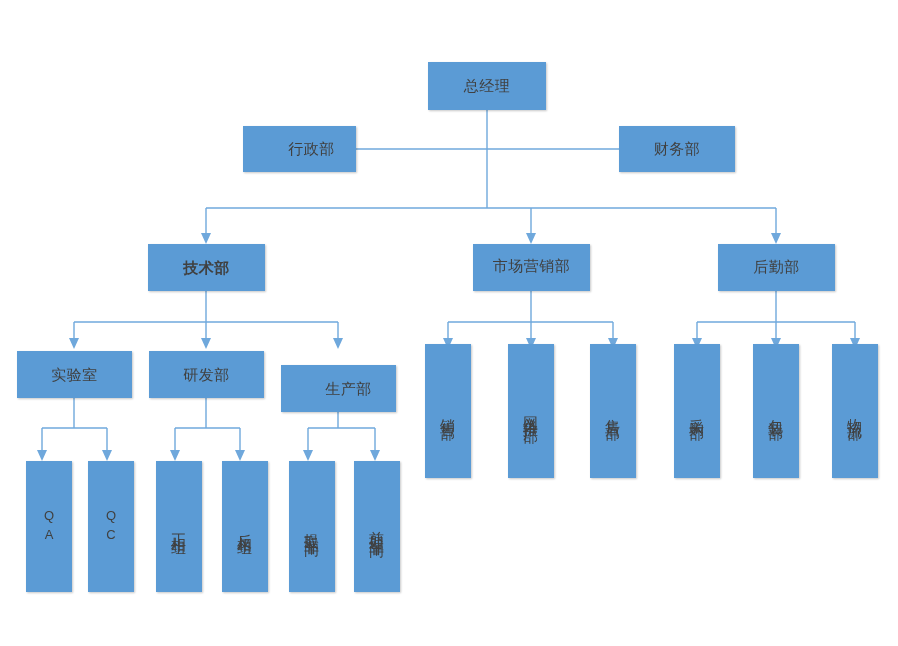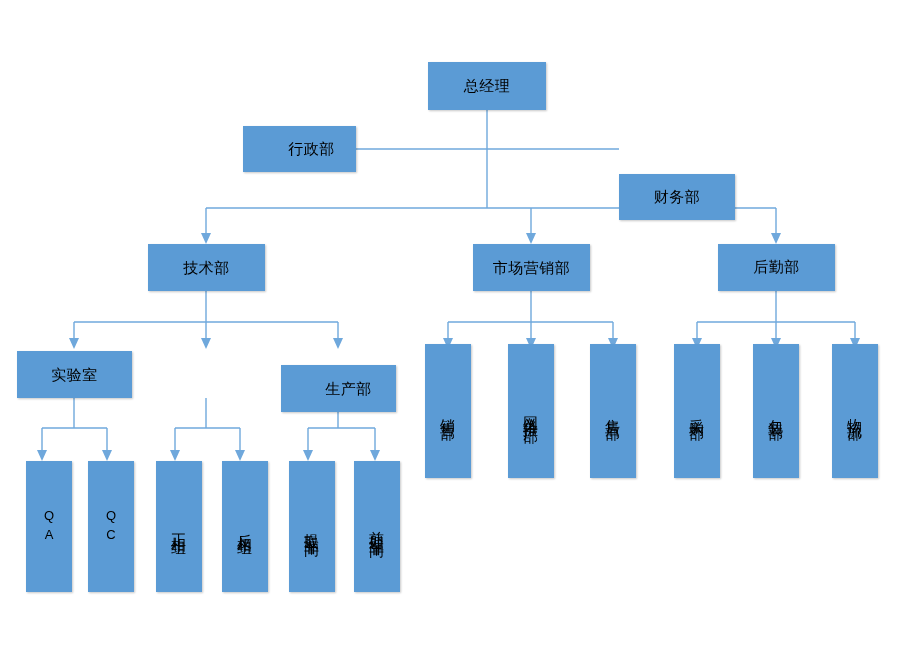--- a/index.html
+++ b/index.html
@@ -13,21 +13,21 @@
   #canvas {
     position: relative;
     width: 898px;
     height: 646px;
     background: #ffffff;
     overflow: hidden;
   }
   .node {
     position: absolute;
     background: #5B9BD5;
-    color: #000000;
+    color: #404040;
     box-shadow: 1px 1px 2px rgba(0,0,0,0.22);
     display: flex;
     align-items: center;
     justify-content: center;
     box-sizing: border-box;
     text-align: center;
     line-height: 1.18;
     letter-spacing: 0.5px;
   }
   .node.horiz {
@@ -126,27 +126,28 @@
     <line x1="308" y1="428" x2="375" y2="428"></line>
     <line x1="308" y1="428" x2="308" y2="452"></line>
     <polygon points="303,450 313,450 308,461"></polygon>
     <line x1="375" y1="428" x2="375" y2="452"></line>
     <polygon points="370,450 380,450 375,461"></polygon>
   </svg>
 
   <div class="node horiz" style="left:428px; top:62px; width:118px; height:48px;">总经理</div>
 
   <div class="node horiz" style="left:243px; top:126px; width:113px; height:46px;padding-left:24px;">行政部</div>
-  <div class="node horiz" style="left:619px; top:126px; width:116px; height:46px;margin-top:48px;">财务部</div>
+  <div class="node horiz" style="left:619px; top:126px; width:116px; height:46px;">财务部</div>
 
-  <div class="node horiz" style="left:148px; top:244px; width:117px; height:47px;">技术部</div>
-  <div class="node horiz" style="left:473px; top:244px; width:117px; height:47px;">市场营销部</div>
+  <div class="node horiz" style="left:148px; top:244px; width:117px; height:47px;font-weight:bold;">技术部</div>
+  <div class="node horiz" style="left:473px; top:244px; width:117px; height:47px;font-family:Liberation Mono, monospace;">市场营销部</div>
   <div class="node horiz" style="left:718px; top:244px; width:117px; height:47px;font-family:Liberation Serif, serif;">后勤部</div>
 
   <div class="node horiz" style="left:17px; top:351px; width:115px; height:47px;text-align:center;">实验室</div>
+  <div class="node horiz" style="left:149px; top:351px; width:115px; height:47px;">研发部</div>
   <div class="node horiz" style="left:281px; top:365px; width:115px; height:47px;padding-left:20px;">生产部</div>
 
   <div class="node vert" style="left:425px; top:344px; width:46px; height:134px;">销售部</div>
   <div class="node vert" style="left:508px; top:344px; width:46px; height:134px;">网络推广部</div>
   <div class="node vert" style="left:590px; top:344px; width:46px; height:134px;">售后部</div>
 
   <div class="node vert" style="left:674px; top:344px; width:46px; height:134px;">采购部</div>
   <div class="node vert" style="left:753px; top:344px; width:46px; height:134px;">包装部</div>
   <div class="node vert" style="left:832px; top:344px; width:46px; height:134px;">物流部</div>
 

